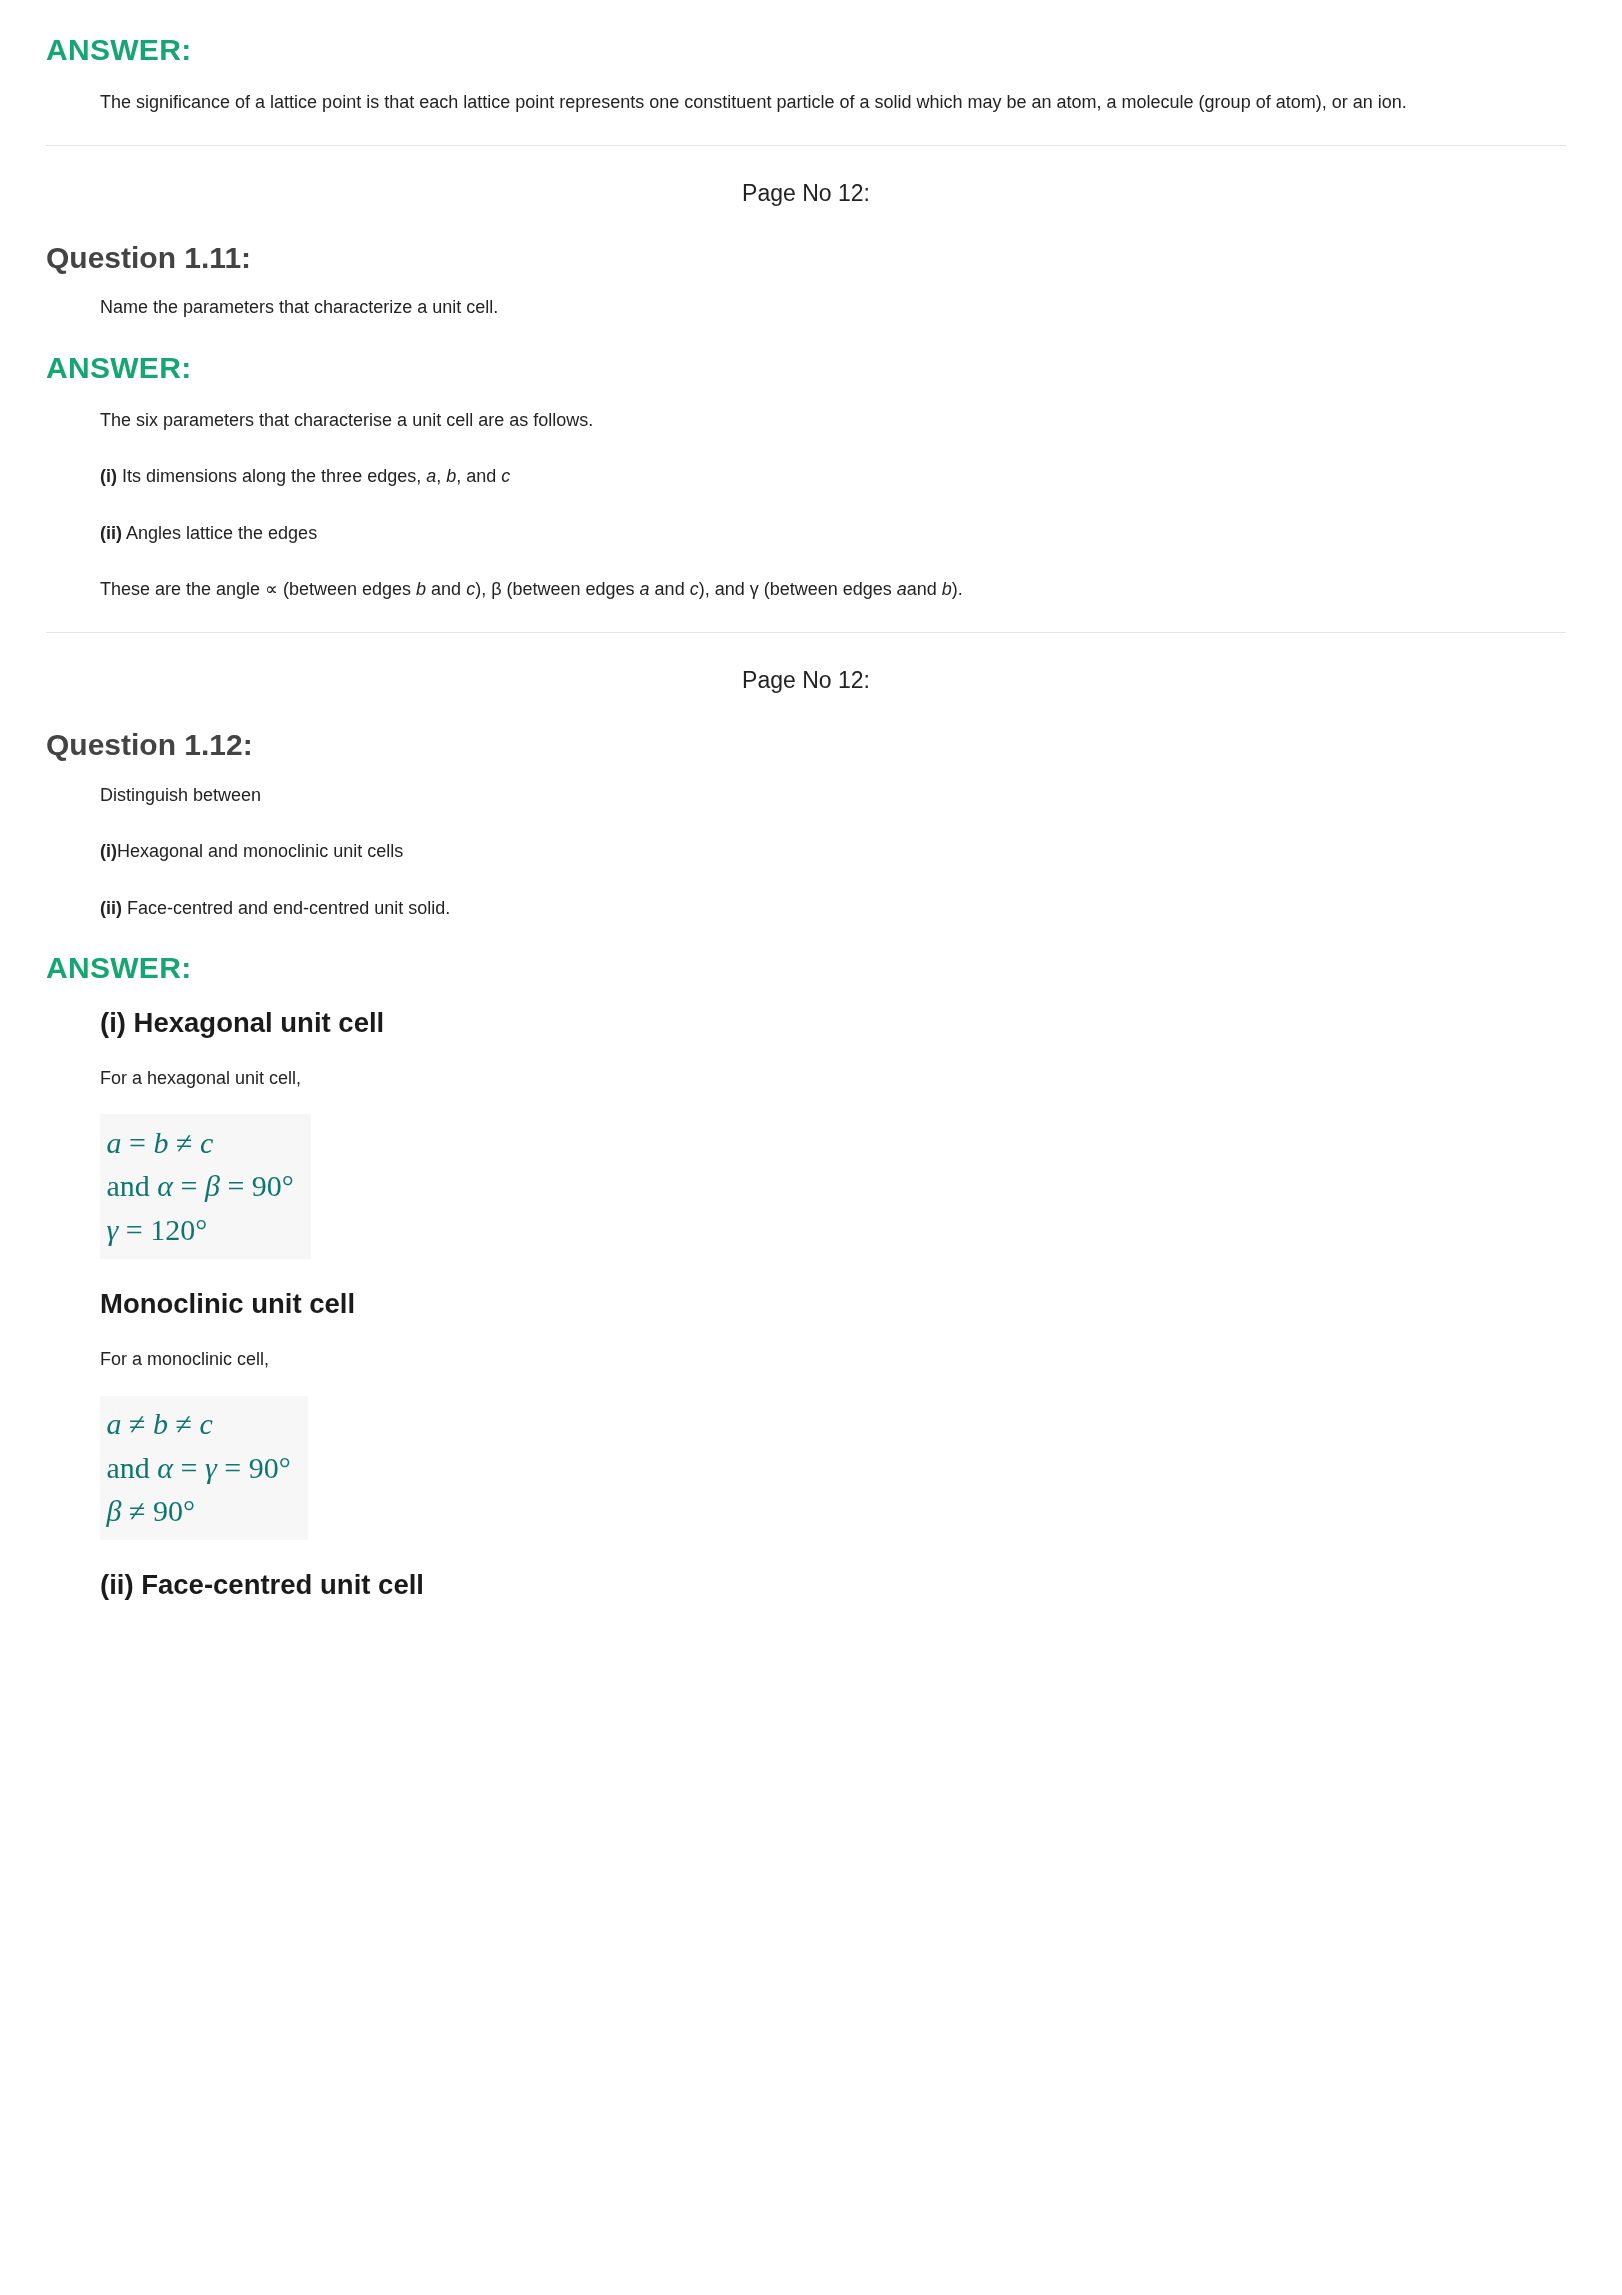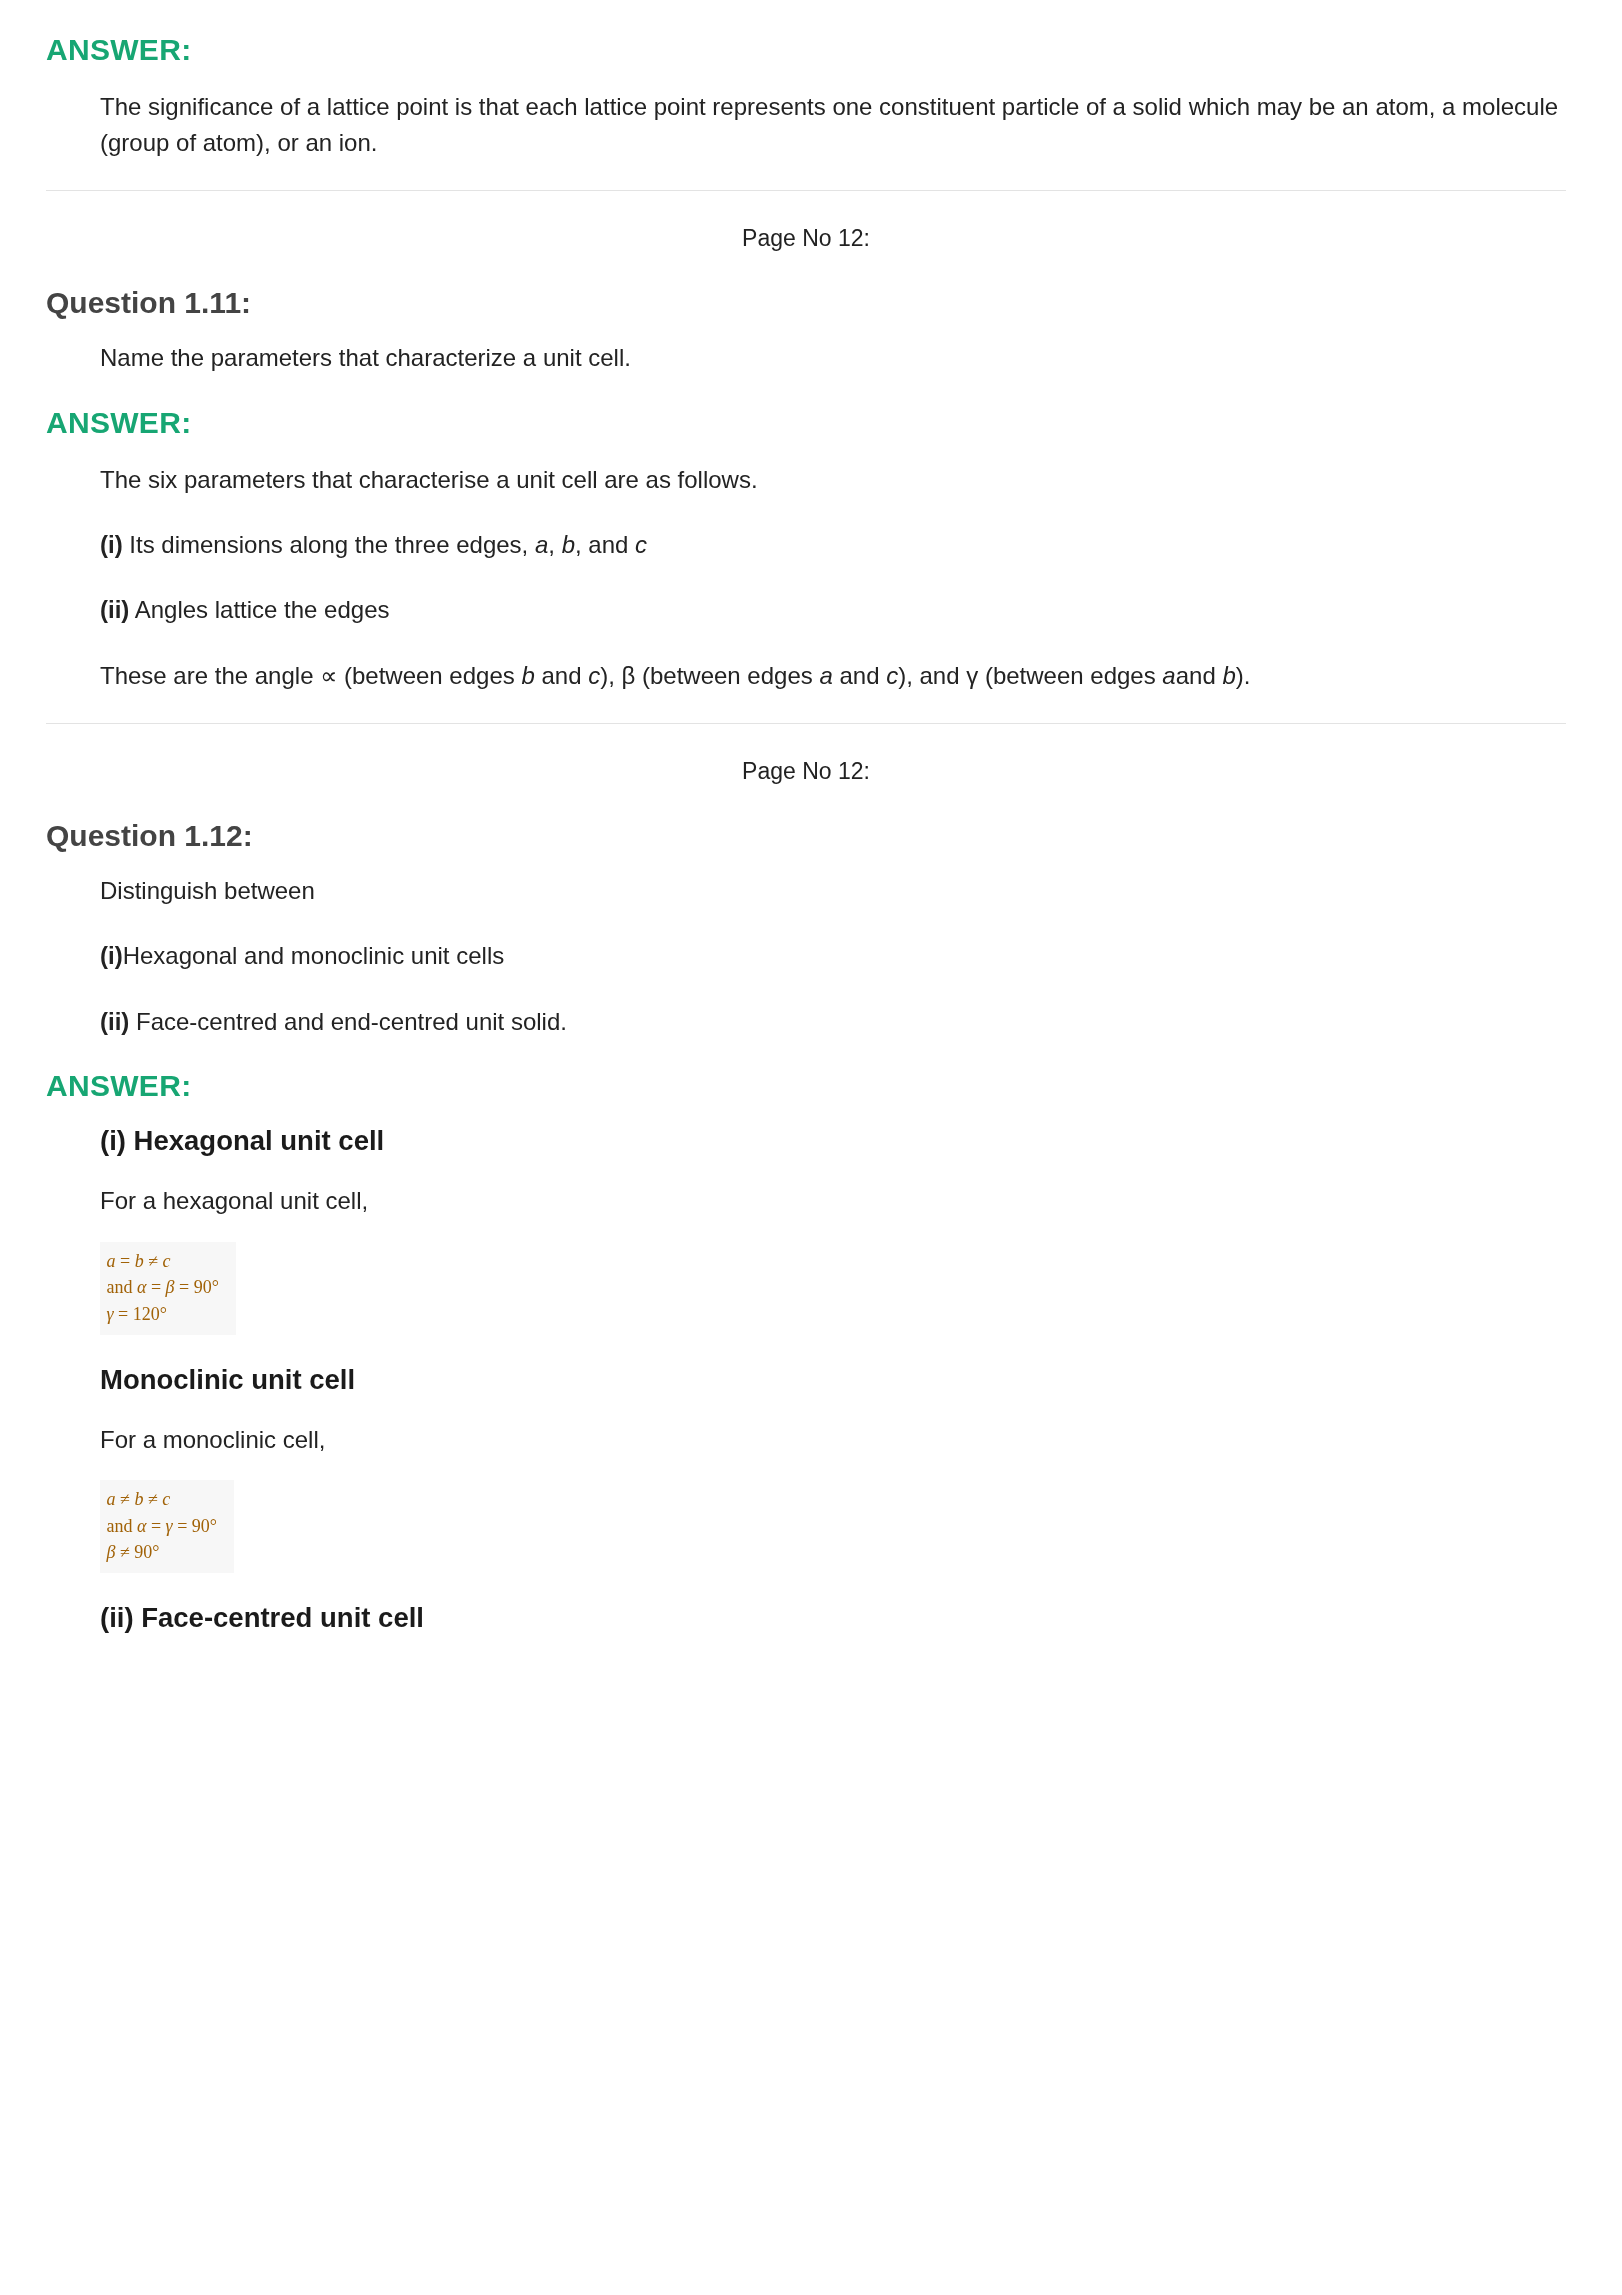--- a/index.html
+++ b/index.html
@@ -38,21 +38,21 @@
     color: #222222;
     margin: 34px 0 34px 0;
   }
   .divider {
     border: 0;
     border-top: 1.3px solid #e3e3e3;
     margin: 29px 0 0 0;
     width: 100%;
   }
   .body-text {
-    font-size: 24px;
+    font-size: 18px;
     line-height: 1.52;
     margin: 0 0 29px 0;
     padding-left: 54px;
     color: #232323;
   }
   .body-text.tight {
     margin-bottom: 22px;
   }
   .body-text b {
     font-weight: bold;
@@ -69,23 +69,23 @@
   }
   .formula-block {
     padding-left: 54px;
     margin: 0 0 29px 0;
   }
   .formula-inner {
     display: inline-block;
     background: #f7f7f7;
     padding: 6.5px 17px 7.9px 6.5px;
     font-family: "Liberation Serif", serif;
-    font-size: 18px;
+    font-size: 30px;
     line-height: 1.45;
-    color: #a16207;
+    color: #0f766e;
   }
   .formula-inner .it {
     font-style: italic;
   }
   .first-answer {
     margin-top: 6.5px;
   }
 </style>
 </head>
 <body>

